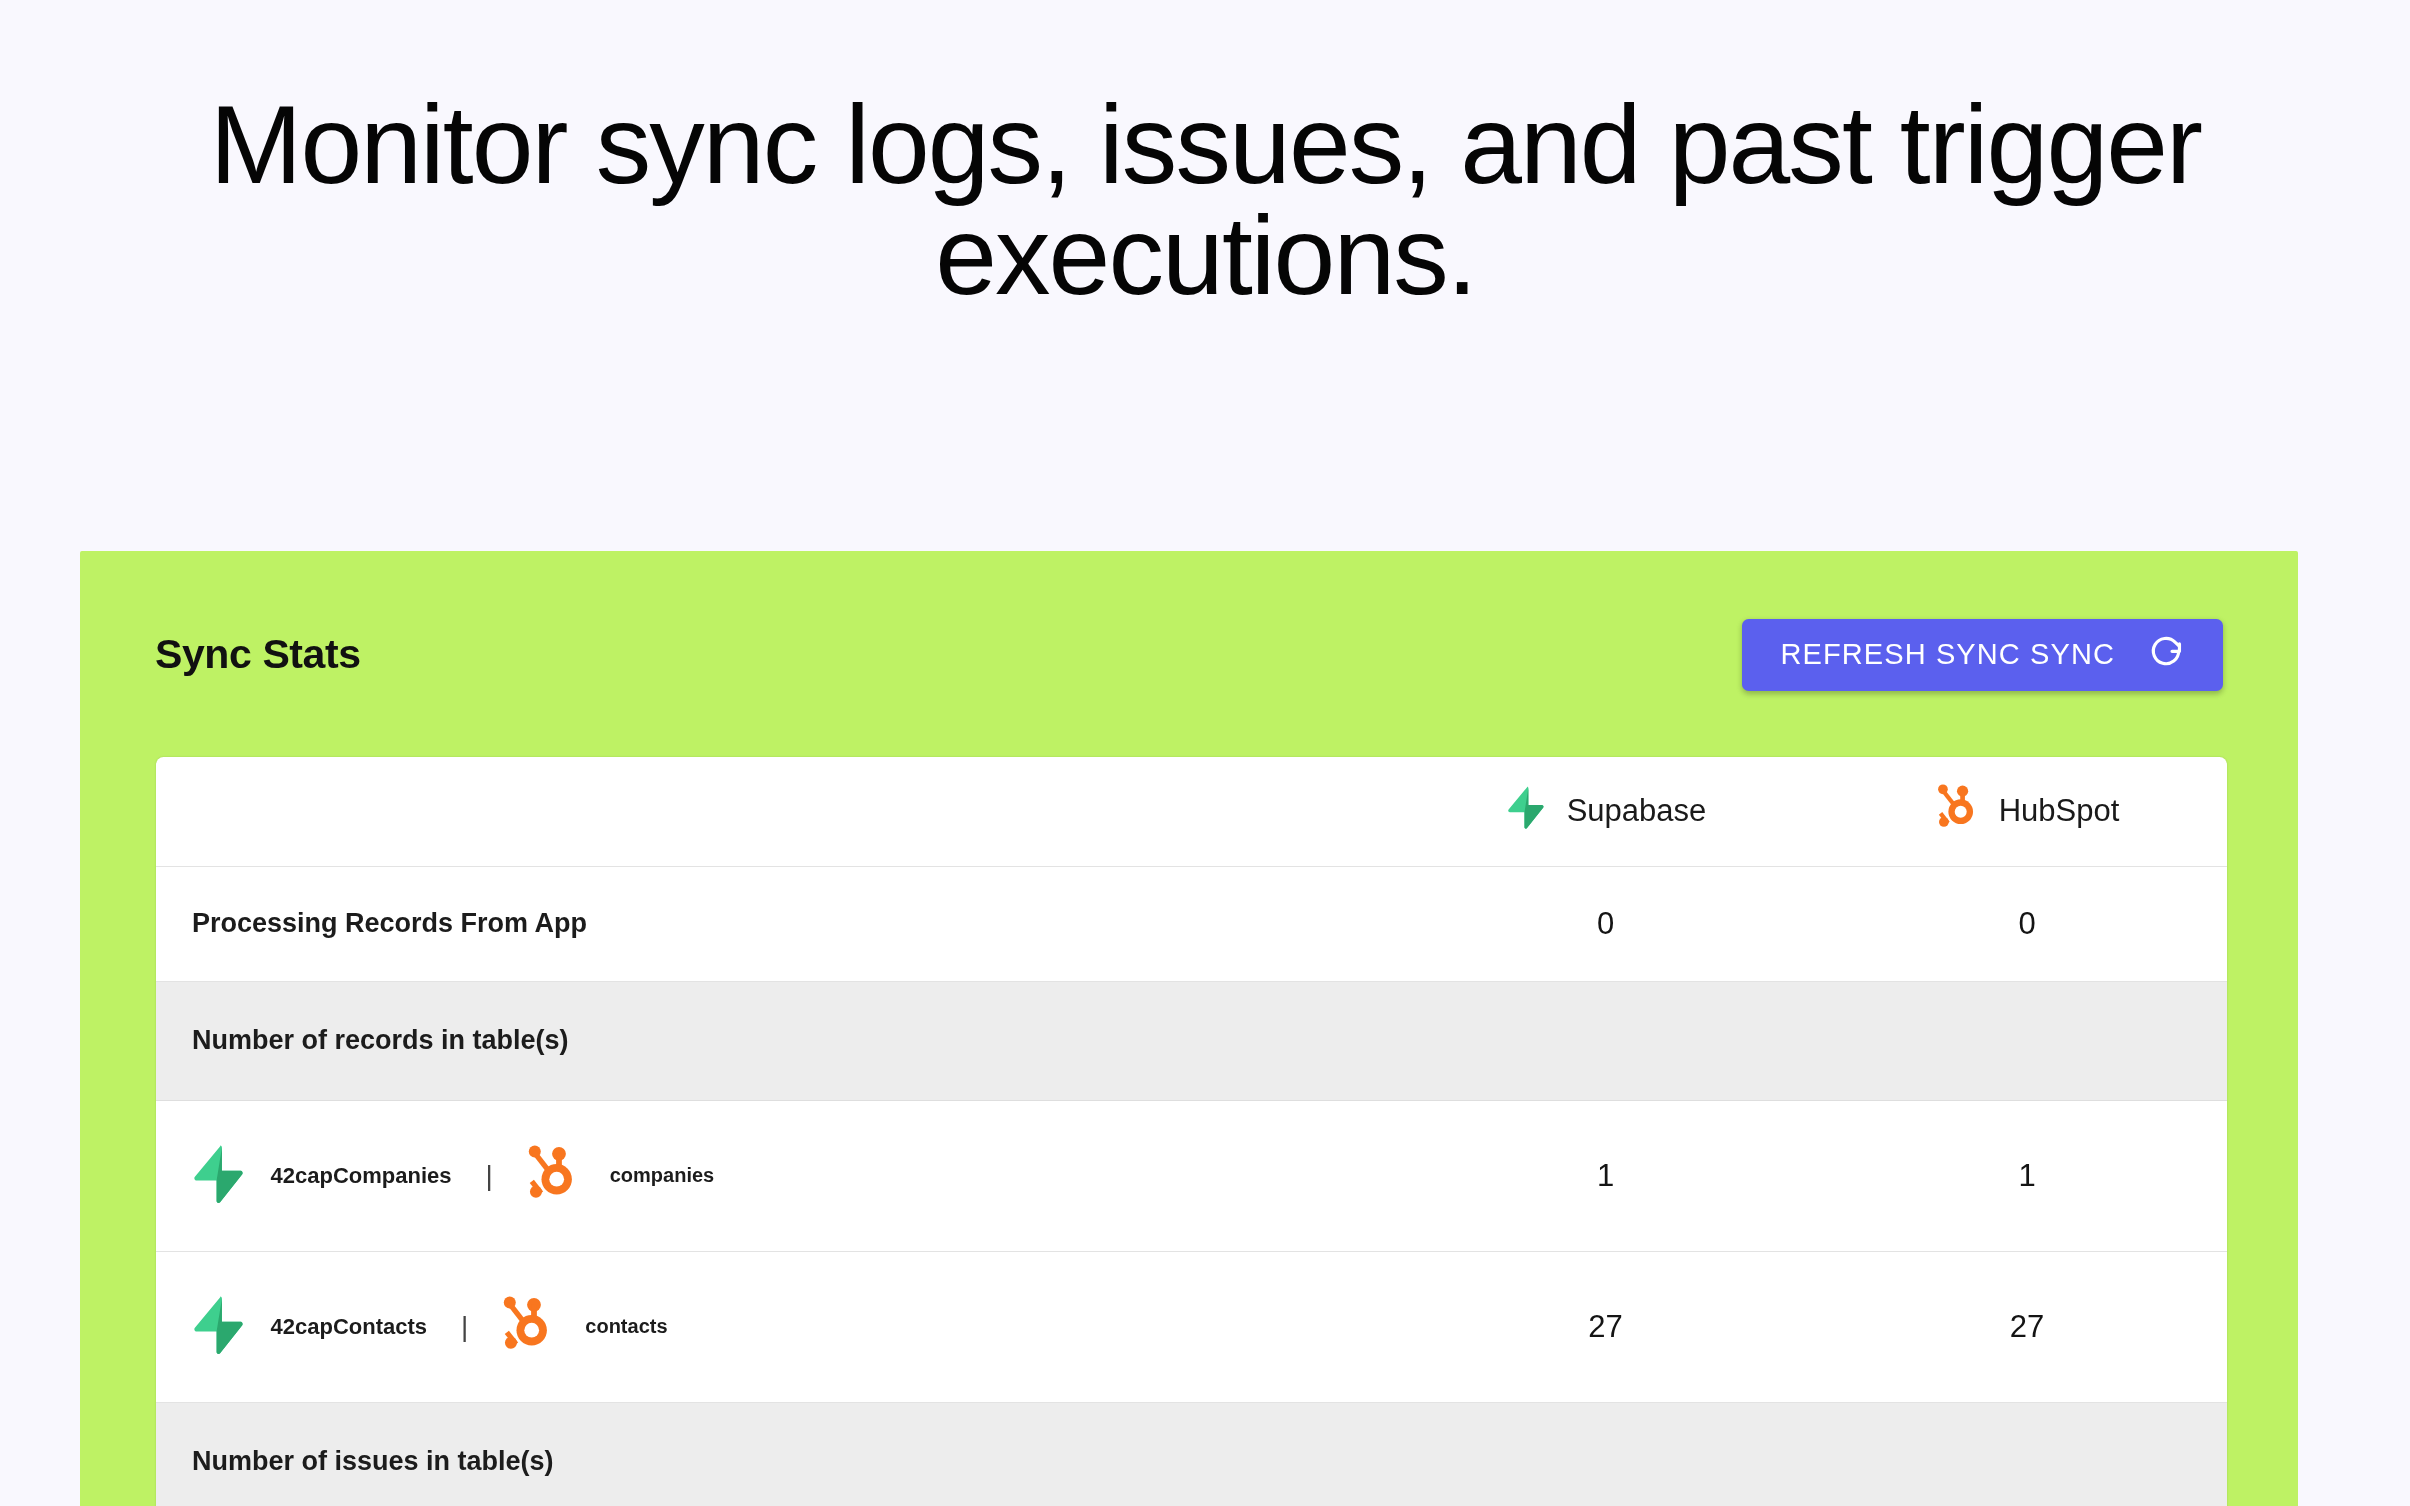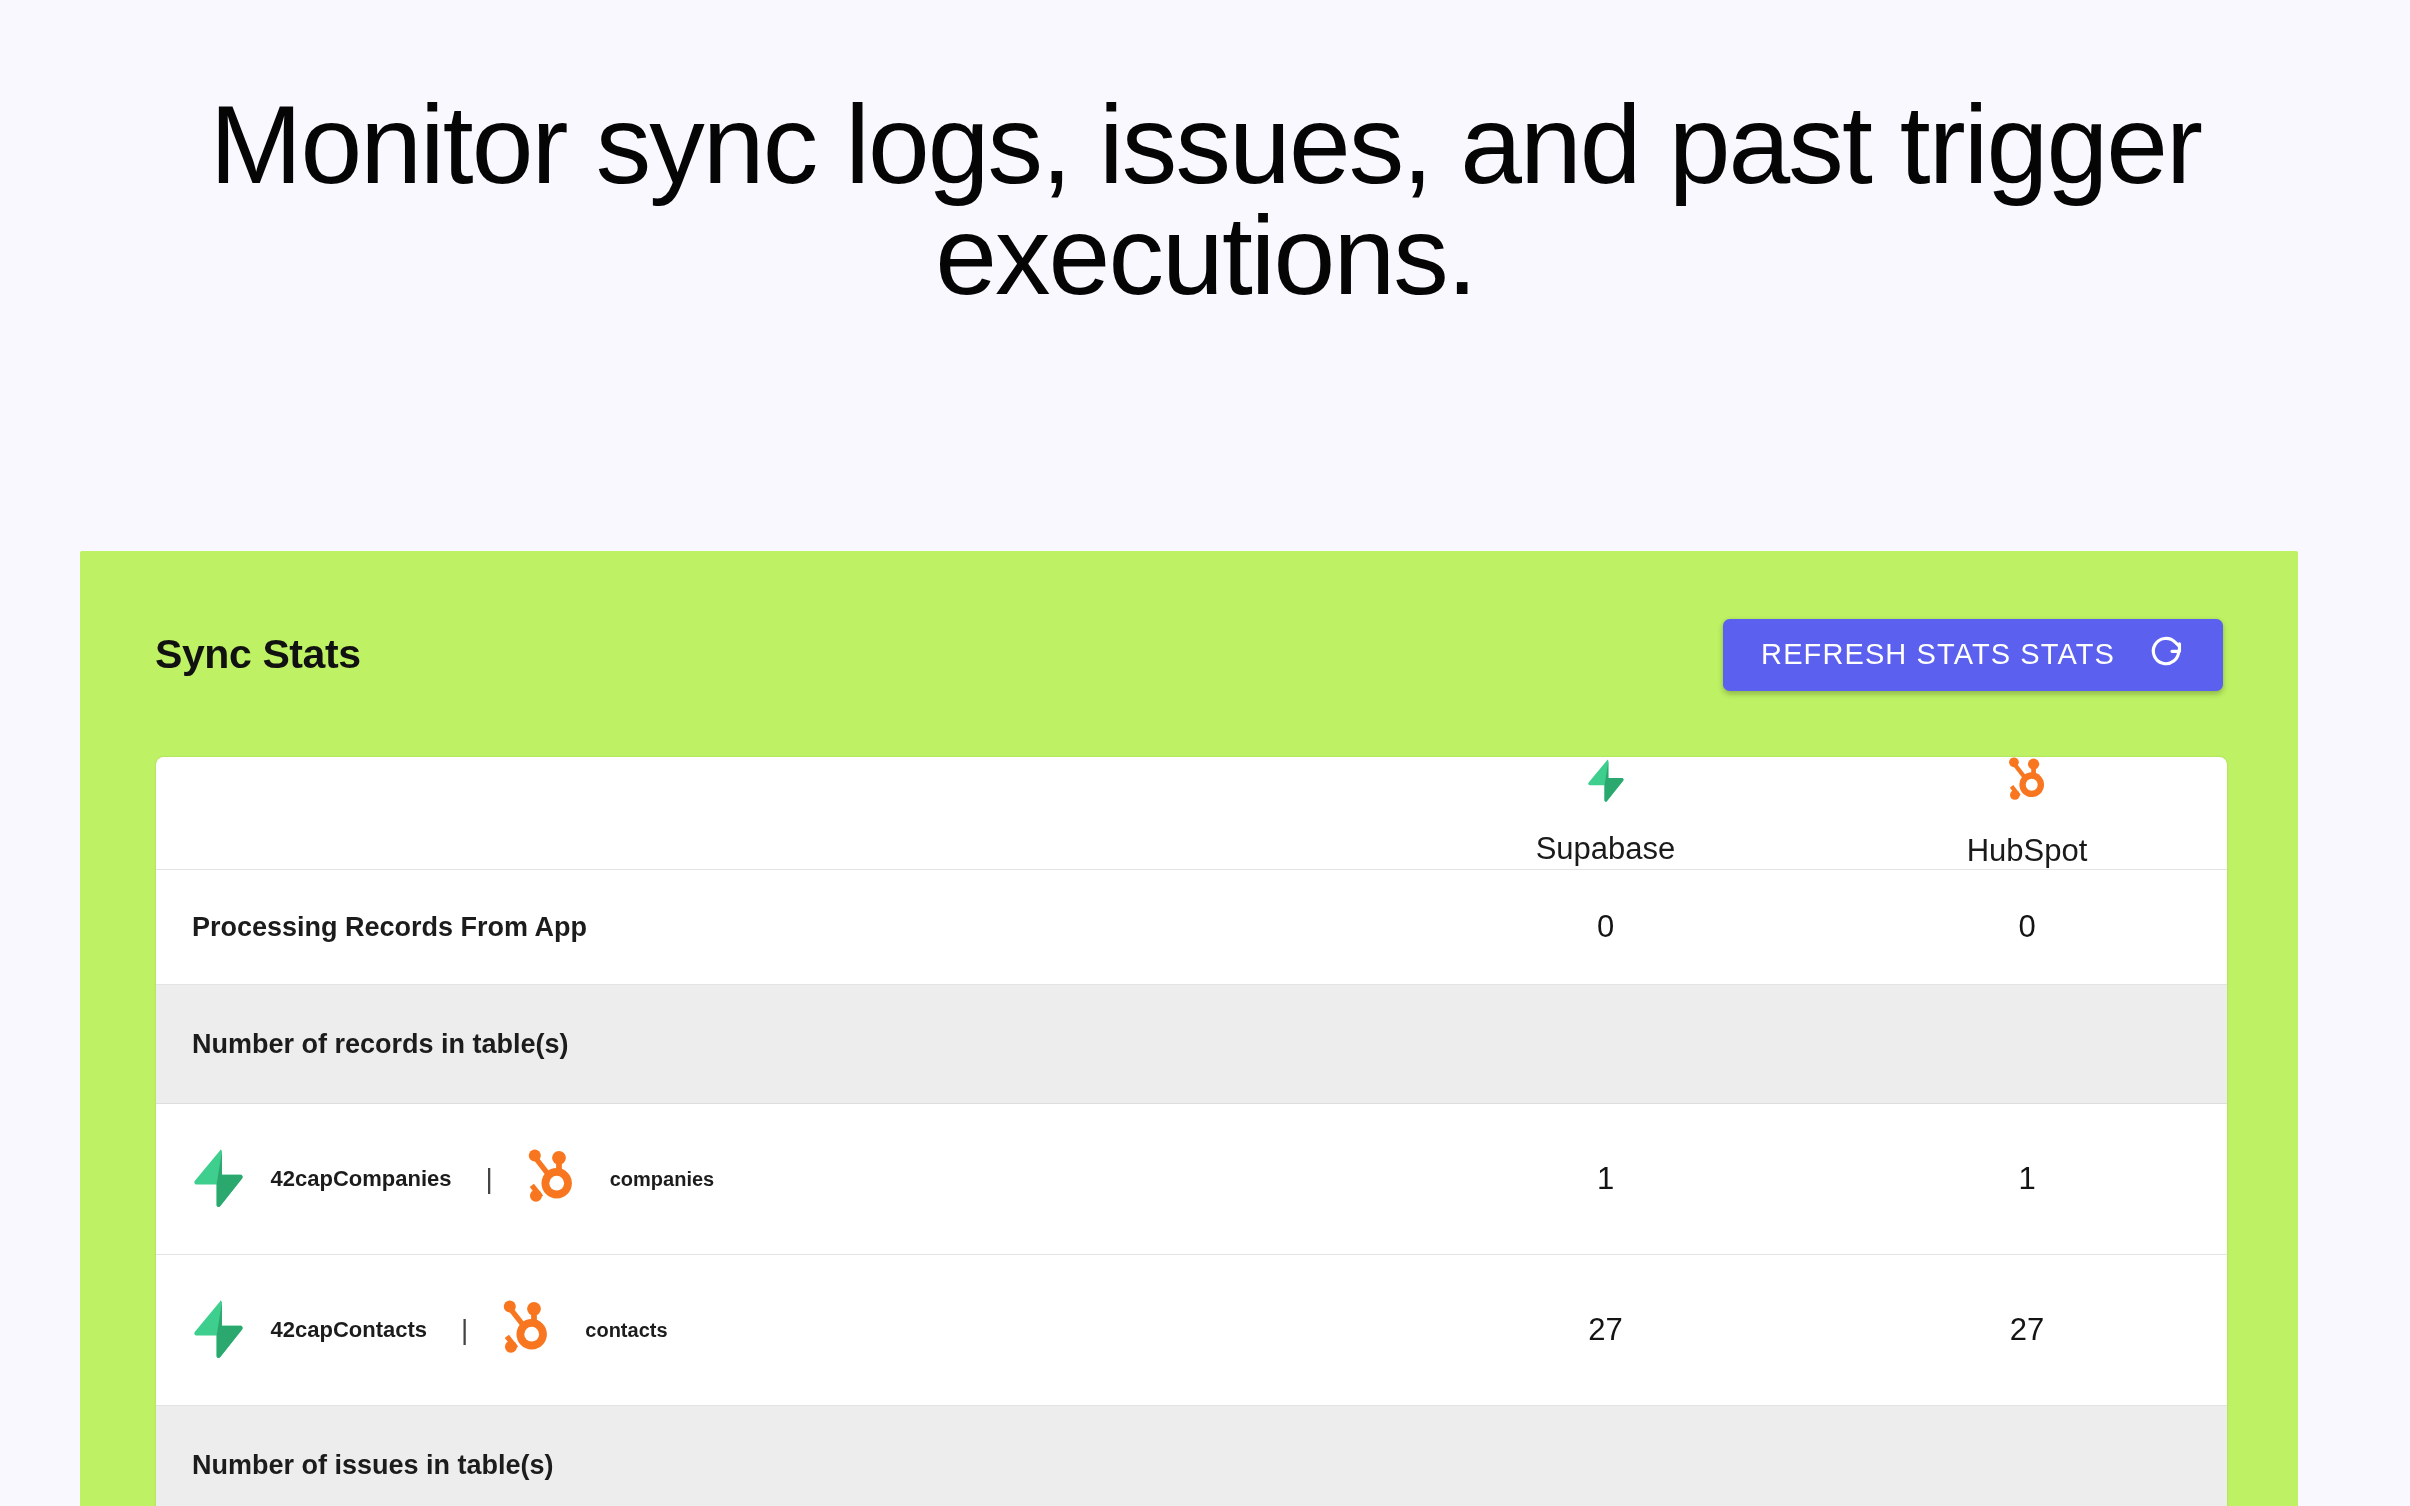--- a/index.html
+++ b/index.html
@@ -105,21 +105,20 @@
     vertical-align: middle;
   }
   .head-cell {
     display: flex;
     align-items: center;
     justify-content: center;
     gap: 21px;
     font-size: 31px;
     font-weight: 400;
     color: #1A1A1A;
-    flex-direction: column;
   }
 
   
   .row-label {
     font-size: 27px;
     font-weight: 700;
     color: #1C1C1C;
     padding-left: 36px !important;
   }
   .row-height { height: 115px; }
@@ -177,21 +176,21 @@
 <div class="hero">
   <h1 class="hero-title">Monitor sync logs, issues, and past trigger executions.</h1>
 </div>
 
 <div class="card">
 
   <div class="card-header">
     <div class="card-title">Sync Stats</div>
 
     <button class="refresh-btn">
-      <span class="btn-label">REFRESH STATS STATS</span>
+      <span class="btn-label">REFRESH SYNC SYNC</span>
       <span class="refresh-icon">
         <svg width="38" height="38" viewBox="0 0 24 24" fill="none" stroke="#ffffff" stroke-width="2" stroke-linecap="round" stroke-linejoin="round">
           <path d="M20.5 7.5V12.2H15.8"></path>
           <path d="M20 12a8 8 0 1 1-2.3-5.6L20.5 9"></path>
         </svg>
       </span>
     </button>
   </div>
 
   <div class="table-wrap">

